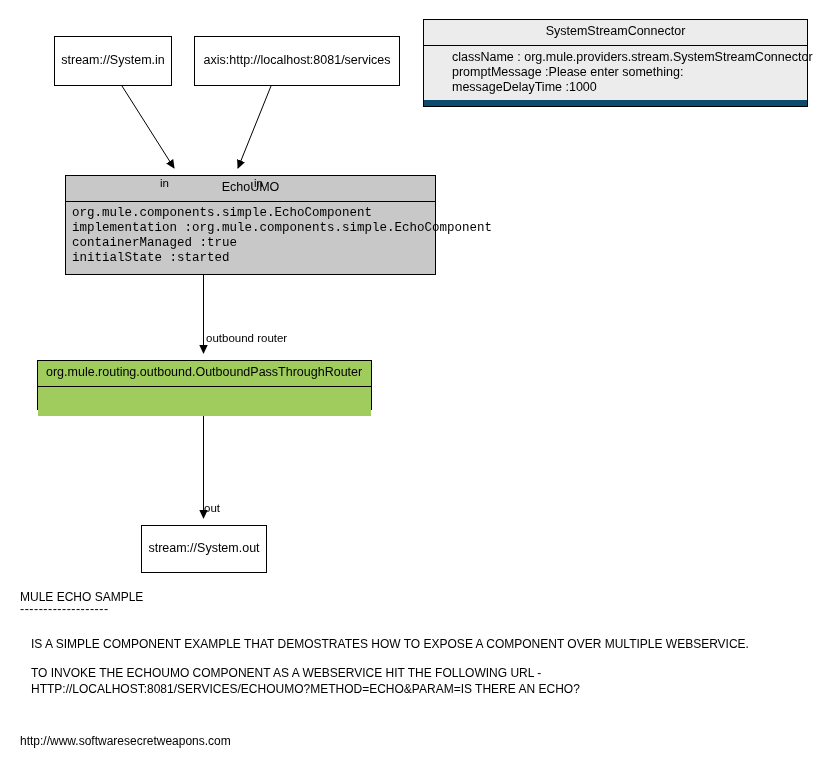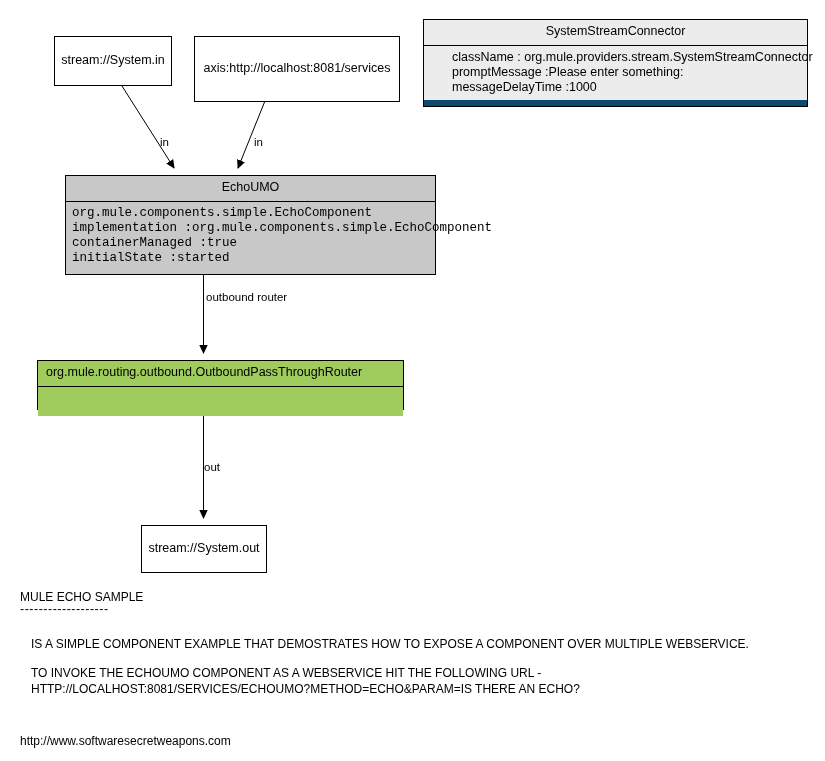--- a/index.html
+++ b/index.html
@@ -79,20 +79,21 @@
   #node-outbound-router .title { background: #9fcc5c; }
   #node-outbound-router .body { background: #9fcc5c; min-height: 20px; }
 
   
   .edge-label {
     position: absolute;
     font-size: 11.5px;
     line-height: 12px;
     white-space: nowrap;
     background: transparent;
+    margin-top: 41px;
   }
 
   
   .legend-text {
     position: absolute;
     font-size: 12px;
     line-height: 15px;
     white-space: nowrap;
     letter-spacing: 0px;
   }
@@ -121,21 +122,21 @@
 
     <line x1="203.5" y1="275" x2="203.5" y2="353" stroke="#000000" stroke-width="1" marker-end="url(#arrowhead)"></line>
 
     <line x1="203.5" y1="410" x2="203.5" y2="518" stroke="#000000" stroke-width="1" marker-end="url(#arrowhead)"></line>
   </svg>
 
   <div class="node endpoint" id="node-stream-in" style="left:54px; top:36px; width:118px; height:50px;">
     <div class="title">stream://System.in</div>
   </div>
 
-  <div class="node endpoint" id="node-axis-endpoint" style="left:194px; top:36px; width:206px; height:66px;">
+  <div class="node endpoint" id="node-axis-endpoint" style="left:194px; top:36px; width:206px; height:50px;">
     <div class="title">axis:http://localhost:8081/services</div>
   </div>
 
   <div class="node classbox" id="node-system-stream-connector" style="left:423px; top:19px; width:385px; height:88px;">
     <div class="title">SystemStreamConnector</div>
     <div class="body">
       <div>className : org.mule.providers.stream.SystemStreamConnector</div>
       <div>promptMessage :Please enter something:</div>
       <div>messageDelayTime :1000</div>
     </div>
@@ -144,21 +145,21 @@
   <div class="node classbox" id="node-echo-umo" style="left:18px; top:175px; width:371px; height:100px;margin-left:47px;">
     <div class="title">EchoUMO</div>
     <div class="body">
       <div>org.mule.components.simple.EchoComponent</div>
       <div>implementation :org.mule.components.simple.EchoComponent</div>
       <div>containerManaged :true</div>
       <div>initialState :started</div>
     </div>
   </div>
 
-  <div class="node classbox" id="node-outbound-router" style="left:37px; top:360px; width:367px; height:50px;">
+  <div class="node classbox" id="node-outbound-router" style="left:37px; top:360px; width:335px; height:50px;">
     <div class="title" style="text-align:left;">org.mule.routing.outbound.OutboundPassThroughRouter</div>
     <div class="body"></div>
   </div>
 
   <div class="node endpoint" id="node-stream-out" style="left:141px; top:525px; width:126px; height:48px;justify-content:center;">
     <div class="title">stream://System.out</div>
   </div>
 
   <div class="edge-label" style="left:160px; top:136px;">in</div>
 

